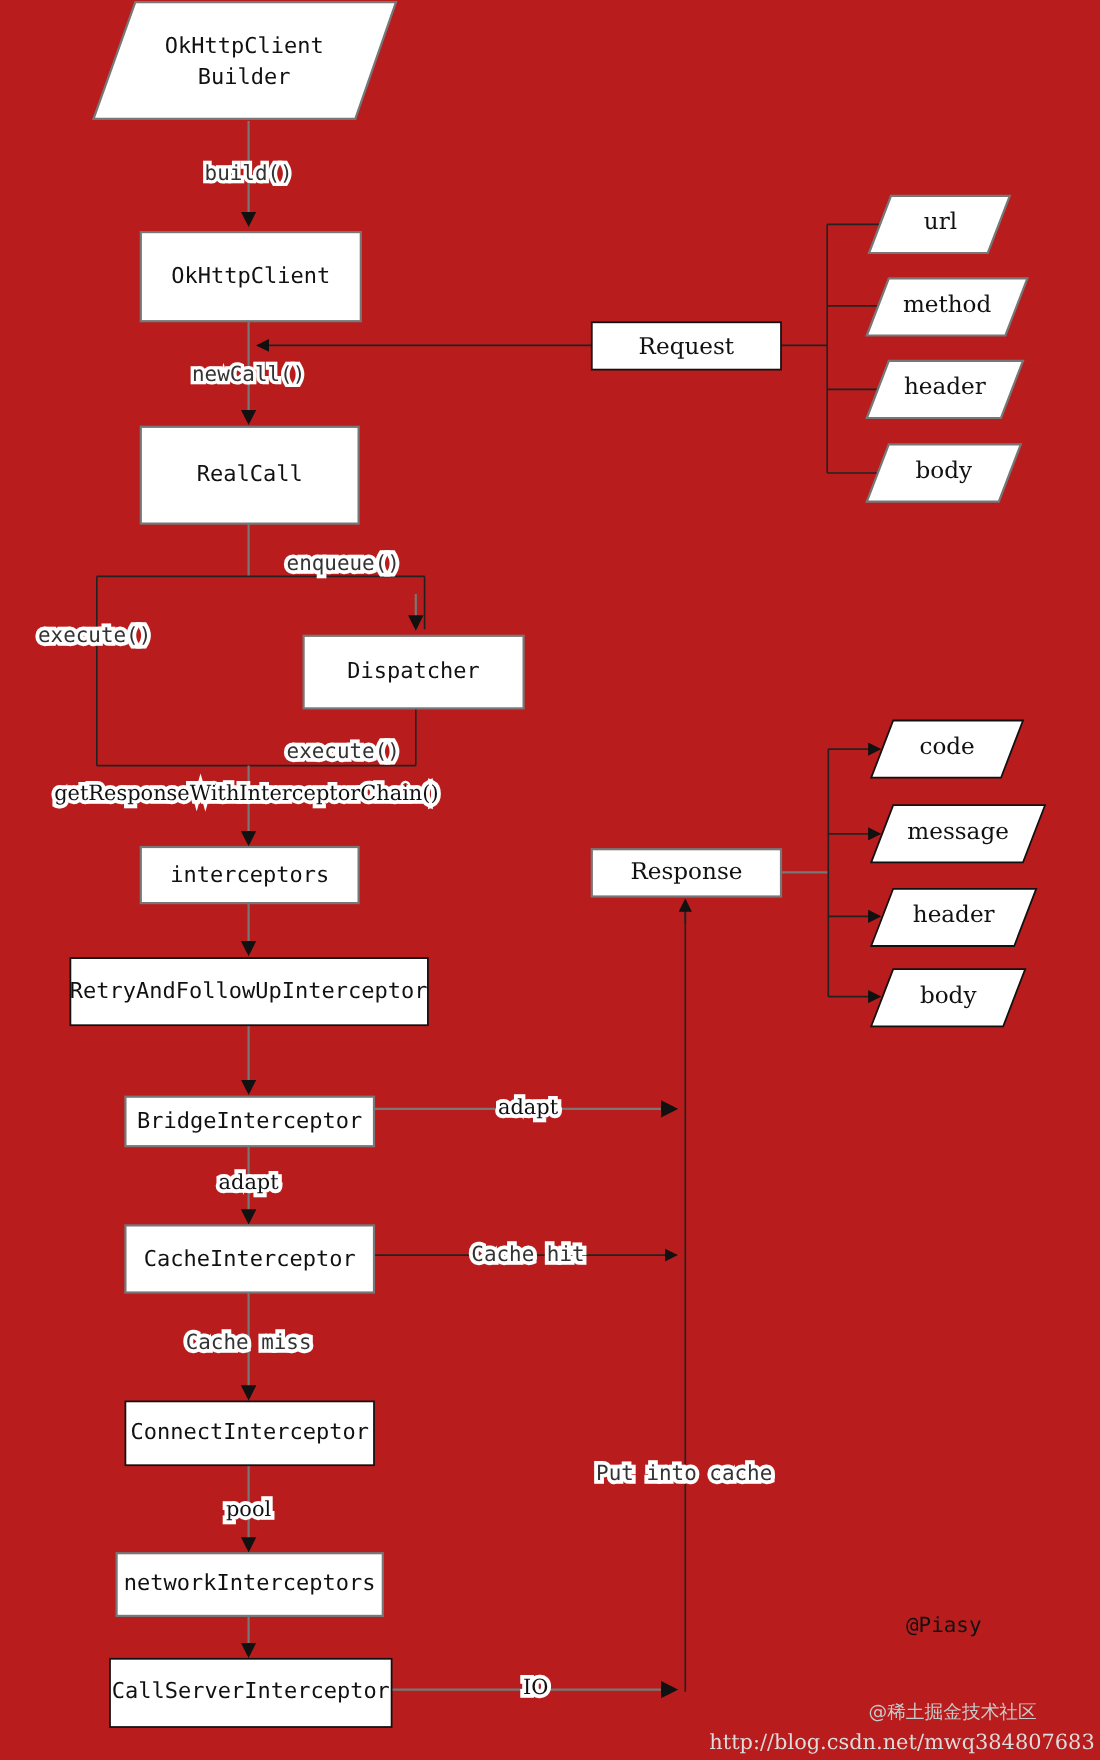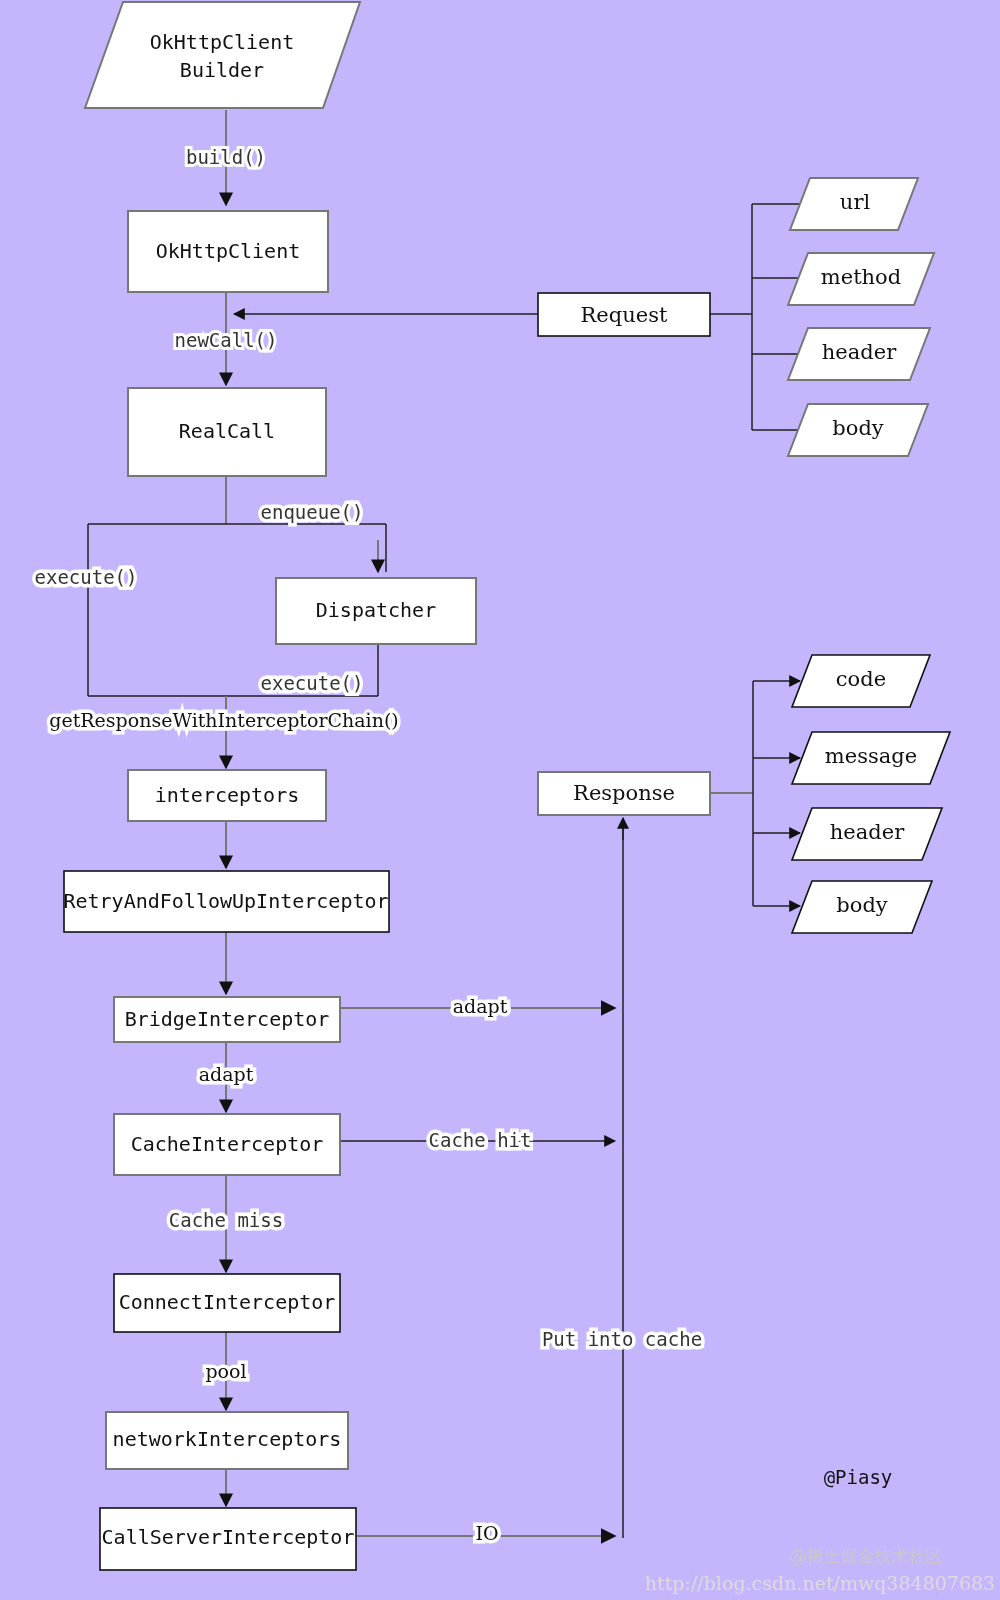--- a/index.html
+++ b/index.html
@@ -4,21 +4,21 @@
 <style>
   html, body {
     margin: 0;
     padding: 0;
     background: #ffffff;
   }
   #canvas {
     position: relative;
     width: 1000px;
     height: 1600px;
-    background: #c4b5fd;
+    background: #b91c1c;
     font-family: "DejaVu Sans Mono", "Liberation Mono", monospace;
     overflow: hidden;
   }
   svg.diagram {
     position: absolute;
     top: 0;
     left: 0;
     width: 1000px;
     height: 1600px;
   }

